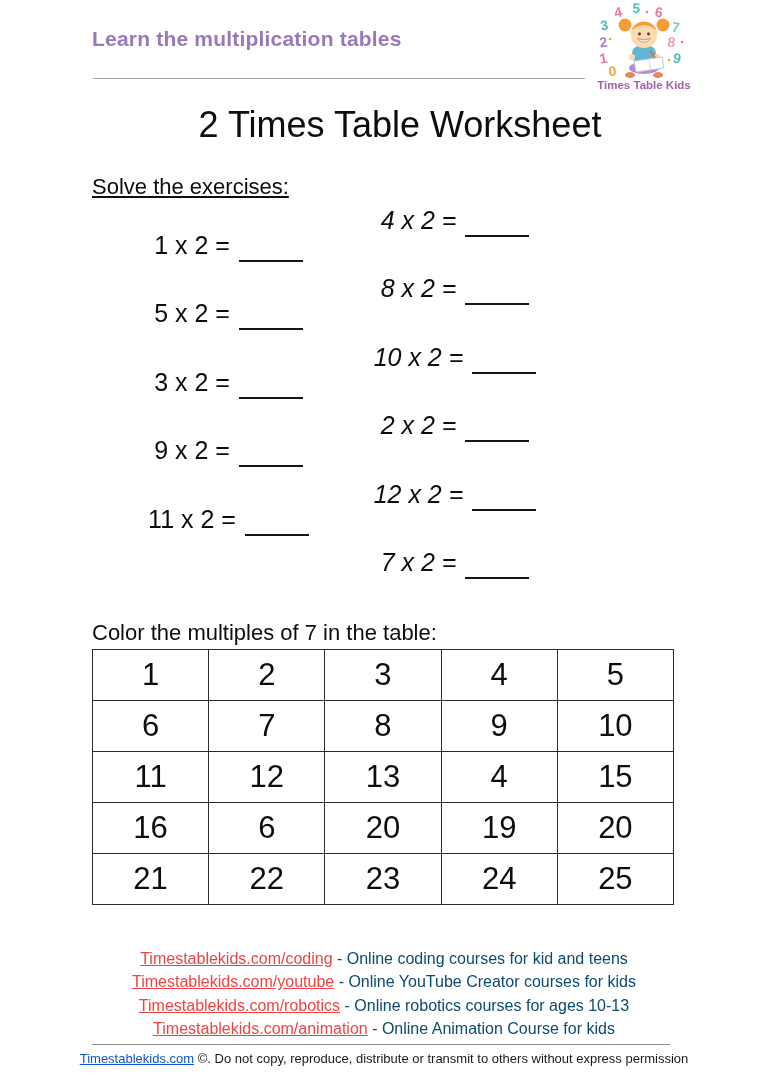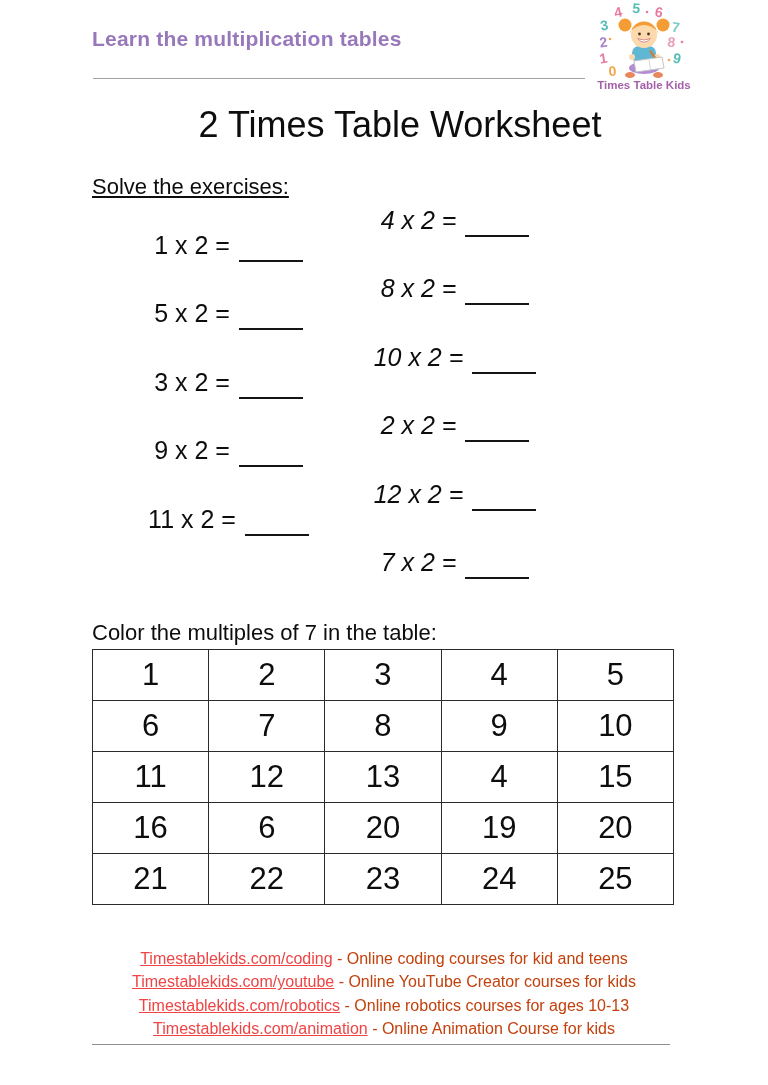--- a/index.html
+++ b/index.html
@@ -38,21 +38,21 @@
     position:absolute;left:92px;top:649px;width:582px;
     border-collapse:collapse;table-layout:fixed;
   }
   table.number-table td{
     border:1.6px solid #2b2b2b;height:50px;padding:0;
     text-align:center;vertical-align:middle;font-size:31px;color:#0d0d0d;
   }
   .footer-links{position:absolute;left:0;top:950px;width:768px;text-align:center;}
   .flink-row{height:23.4px;font-size:16px;white-space:nowrap;}
   .flink{color:#ef4444;text-decoration:underline;cursor:pointer;}
-  .fdesc{color:#c2410c;}
+  .fdesc{color:#0c4a6e;}
   .copyright{
     position:absolute;left:0;top:1051px;width:768px;text-align:center;
     font-size:13px;color:#1a1a1a;
   }
   .copy-link{color:#1155cc;text-decoration:underline;cursor:pointer;}
 </style>
 </head>
 <body>
 
 <div class="page">
@@ -169,14 +169,17 @@
 
   <div class="footer-links" id="footer-links">
       <div class="flink-row"><a class="flink" href="#">Timestablekids.com/coding</a><span class="fdesc"> - Online coding courses for kid and teens</span></div>
       <div class="flink-row"><a class="flink" href="#">Timestablekids.com/youtube</a><span class="fdesc"> - Online YouTube Creator courses for kids</span></div>
       <div class="flink-row"><a class="flink" href="#">Timestablekids.com/robotics</a><span class="fdesc"> - Online robotics courses for ages 10-13</span></div>
       <div class="flink-row"><a class="flink" href="#">Timestablekids.com/animation</a><span class="fdesc"> - Online Animation Course for kids</span></div>
     </div>
 
   <div class="divider bottom"></div>
 
+  <div class="copyright">
+    <a href="#" class="copy-link">Timestablekids.com</a><span> ©. Do not copy, reproduce, distribute or transmit to others without express permission</span>
+  </div>
 
 </div>
 
 </body></html>

